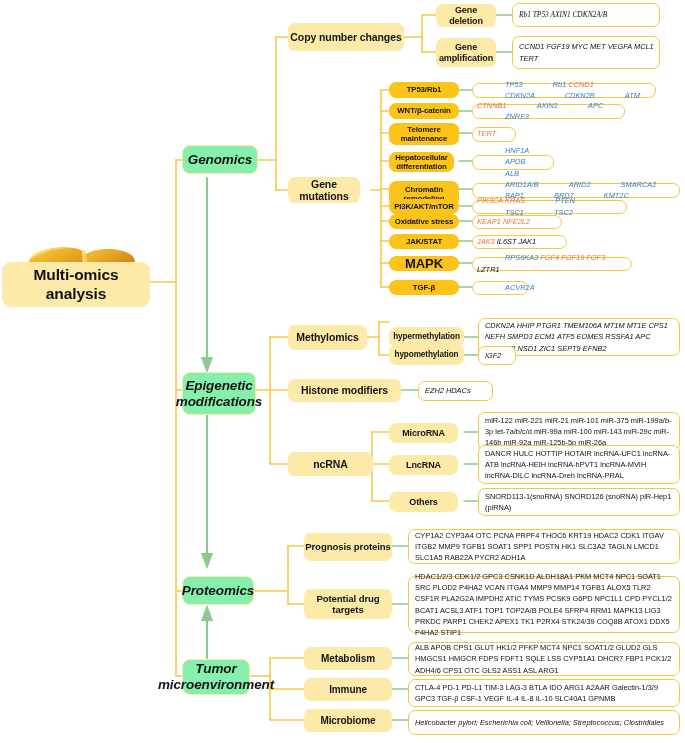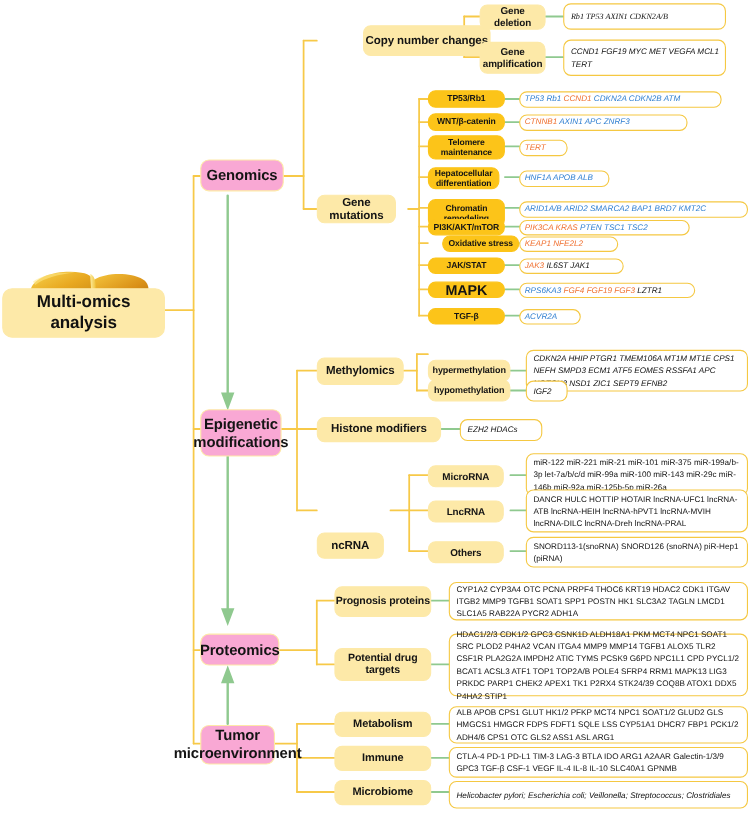--- a/index.html
+++ b/index.html
@@ -18,33 +18,33 @@
     border-radius:7px;font-weight:bold;color:#141414;
     line-height:1.18;letter-spacing:-0.1px;
   }
   .n-l2{ background:#fde9a8; border:1px solid #fde9a8; }
   .n-l3{ background:#fde9a8; border:1px solid #fde9a8; }
   .n-mut{ background:#fcc419; border:1px solid #fcc419; }
   .n-root{
     background:#fde9a8;border:1px solid #fde9a8;border-radius:9px;
     font-size:15.5px;color:#111;
   }
-  .n-branch{ background:#f9a8d4;border:1px solid #fde9a8;font-size:13.5px;border-radius:8px; }
+  .n-branch{ background:#86efac;border:1px solid #fde9a8;font-size:13.5px;border-radius:8px;font-style:italic; }
 
   
   .gbox{
     position:absolute;box-sizing:border-box;
     background:#ffffff;border:1.4px solid #f5c842;border-radius:7px;
     padding:3px 5px 3px 6px;
     font-size:7.4px;line-height:1.5;color:#111;
     display:flex;align-items:center;
   }
   .gbox.italic{font-style:italic;}
   .gbox .inner{width:100%;}
-  .tsg{color:#2f7fd1;}      
+  .tsg{color:#2f7fd1;margin-left:28px;}      
   .onc{color:#f07030;}      
   .neu{color:#111111;}      
 
   .liver{position:absolute;}
 </style>
 </head>
 <body>
 
 <div id="canvas">
 
@@ -183,21 +183,21 @@
   <div class="node n-branch" style="left:182px;top:372px;width:74px;height:43px;padding:0 3px;">
     <span>Epigenetic modifications</span>
   </div>
   <div class="node n-branch" style="left:182px;top:576px;width:72px;height:29px;">
     <span>Proteomics</span>
   </div>
   <div class="node n-branch" style="left:182px;top:659px;width:68px;height:36px;padding:0 3px;">
     <span>Tumor microenvironment</span>
   </div>
 
-  <div class="node n-l2" style="left:288px;top:23px;width:116px;height:28px;font-size:10.5px;margin-left:42px;">
+  <div class="node n-l2" style="left:288px;top:23px;width:116px;height:28px;font-size:10.5px;">
     <span>Copy number changes</span>
   </div>
   <div class="node n-l3" style="left:436px;top:4px;width:60px;height:23px;font-size:9px;">
     <span>Gene deletion</span>
   </div>
   <div class="gbox italic" style="left:512px;top:3px;width:148px;height:24px;font-family:Liberation Serif, serif;">
     <span class="inner">Rb1 TP53 AXIN1 CDKN2A/B</span>
   </div>
   <div class="node n-l3" style="left:436px;top:38px;width:60px;height:29px;font-size:9px;">
     <span>Gene amplification</span>
@@ -240,21 +240,21 @@
       </div>
       <div class="gbox italic" style="left: 472px; top: 182.5px; width: 208px; height: 15px; padding: 0px 4px;">
         <span class="inner"><span class="tsg">ARID1A/B </span><span class="tsg">ARID2 </span><span class="tsg">SMARCA2 </span><span class="tsg">BAP1 </span><span class="tsg">BRD7 </span><span class="tsg">KMT2C</span></span>
       </div>
       <div class="node n-mut" style="left: 389px; top: 199px; width: 70px; height: 15px; font-size: 7.8px; padding: 0px 2px;">
         <span>PI3K/AKT/mTOR</span>
       </div>
       <div class="gbox italic" style="left: 472px; top: 199.5px; width: 155px; height: 14px; padding: 0px 4px;">
         <span class="inner"><span class="onc">PIK3CA </span><span class="onc">KRAS </span><span class="tsg">PTEN </span><span class="tsg">TSC1 </span><span class="tsg">TSC2</span></span>
       </div>
-      <div class="node n-mut" style="left: 389px; top: 214px; width: 70px; height: 15px; font-size: 7.8px; padding: 0px 2px; margin-left: 13px;">
+      <div class="node n-mut" style="left: 389px; top: 214px; width: 70px; height: 15px; font-size: 7.8px; padding: 0px 2px;">
         <span>Oxidative stress</span>
       </div>
       <div class="gbox italic" style="left: 472px; top: 214.5px; width: 90px; height: 14px; padding: 0px 4px;">
         <span class="inner"><span class="onc">KEAP1 </span><span class="onc">NFE2L2</span></span>
       </div>
       <div class="node n-mut" style="left: 389px; top: 234px; width: 70px; height: 15px; font-size: 7.8px; padding: 0px 2px;">
         <span>JAK/STAT</span>
       </div>
       <div class="gbox italic" style="left: 472px; top: 234.5px; width: 95px; height: 14px; padding: 0px 4px;">
         <span class="inner"><span class="onc">JAK3 </span><span class="neu">IL6ST </span><span class="neu">JAK1</span></span>
@@ -289,21 +289,21 @@
     <span class="inner">IGF2</span>
   </div>
 
   <div class="node n-l2" style="left:288px;top:379px;width:113px;height:23px;font-size:10.5px;">
     <span>Histone modifiers</span>
   </div>
   <div class="gbox italic" style="left:418px;top:381px;width:75px;height:20px;">
     <span class="inner">EZH2 HDACs</span>
   </div>
 
-  <div class="node n-l2" style="left:288px;top:452px;width:61px;height:24px;font-size:10.5px;margin-top:32px;">
+  <div class="node n-l2" style="left:288px;top:452px;width:85px;height:24px;font-size:10.5px;">
     <span>ncRNA</span>
   </div>
   <div class="node n-l3" style="left:389px;top:423px;width:69px;height:20px;font-size:9px;">
     <span>MicroRNA</span>
   </div>
   <div class="gbox" style="left:478px;top:412px;width:202px;height:39px;">
     <span class="inner">miR-122 miR-221 miR-21 miR-101 miR-375 miR-199a/b-3p let-7a/b/c/d miR-99a miR-100 miR-143 miR-29c miR-146b miR-92a miR-125b-5p miR-26a</span>
   </div>
   <div class="node n-l3" style="left:389px;top:455px;width:69px;height:20px;font-size:9px;">
     <span>LncRNA</span>

